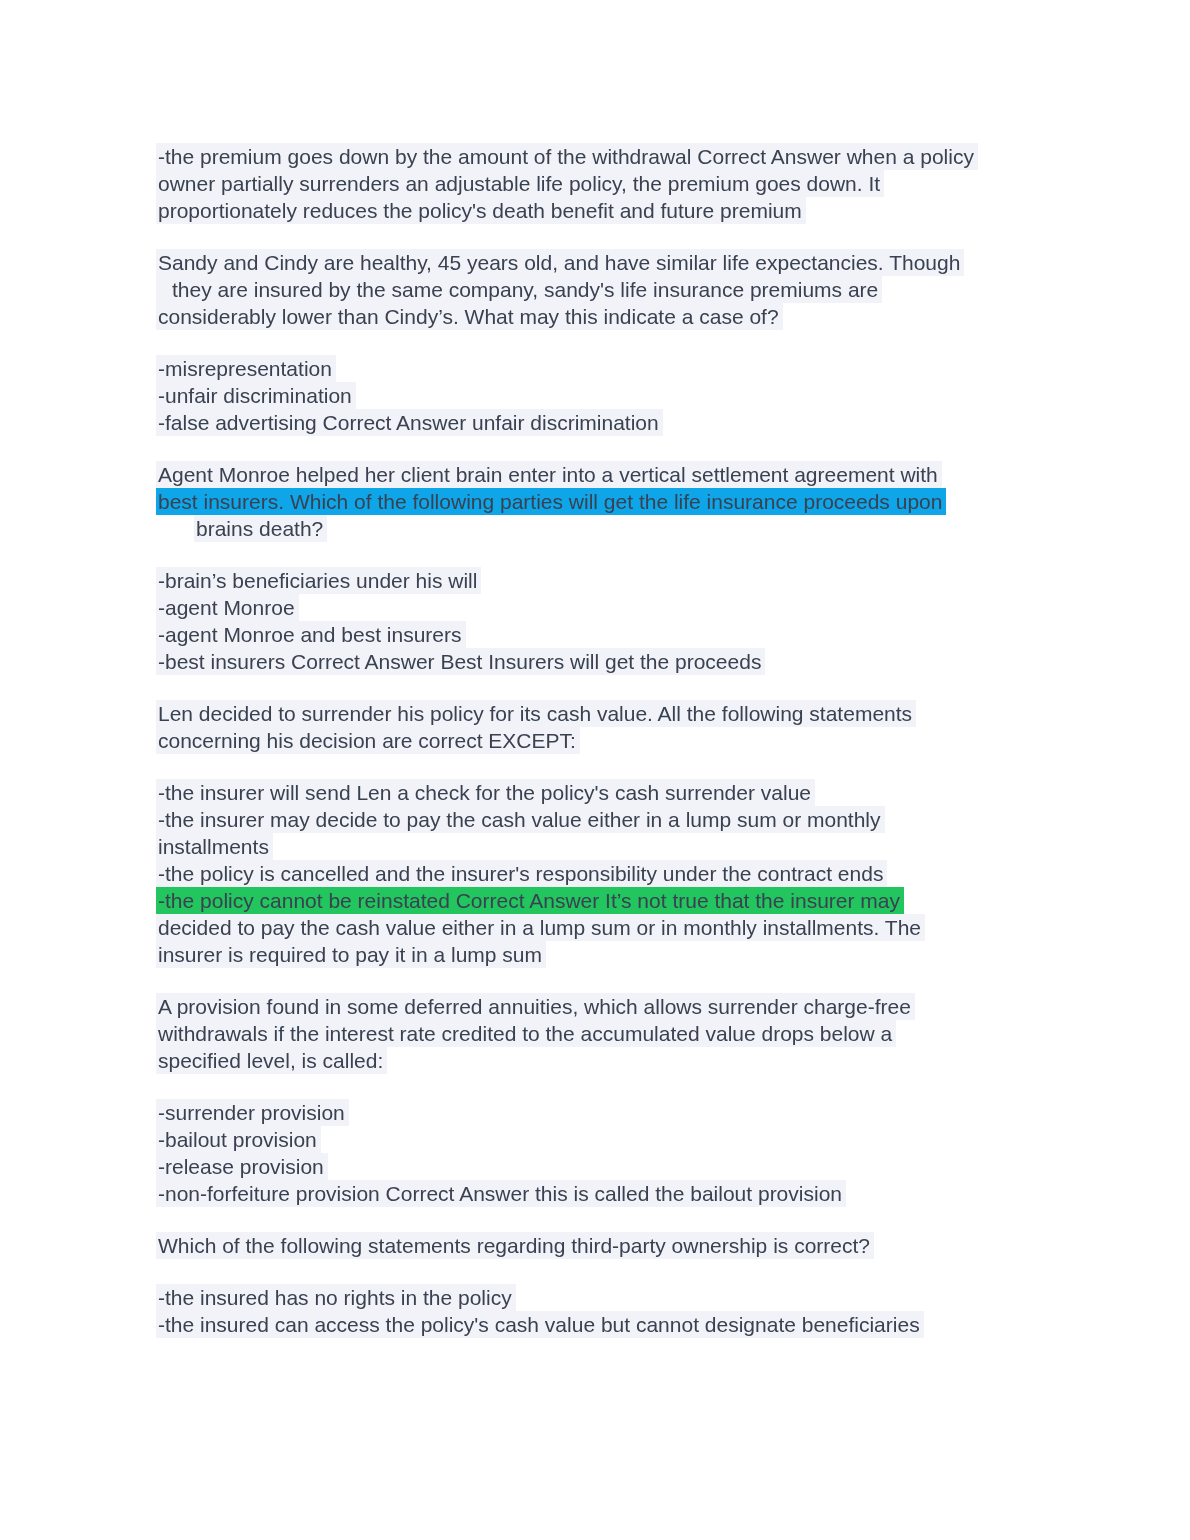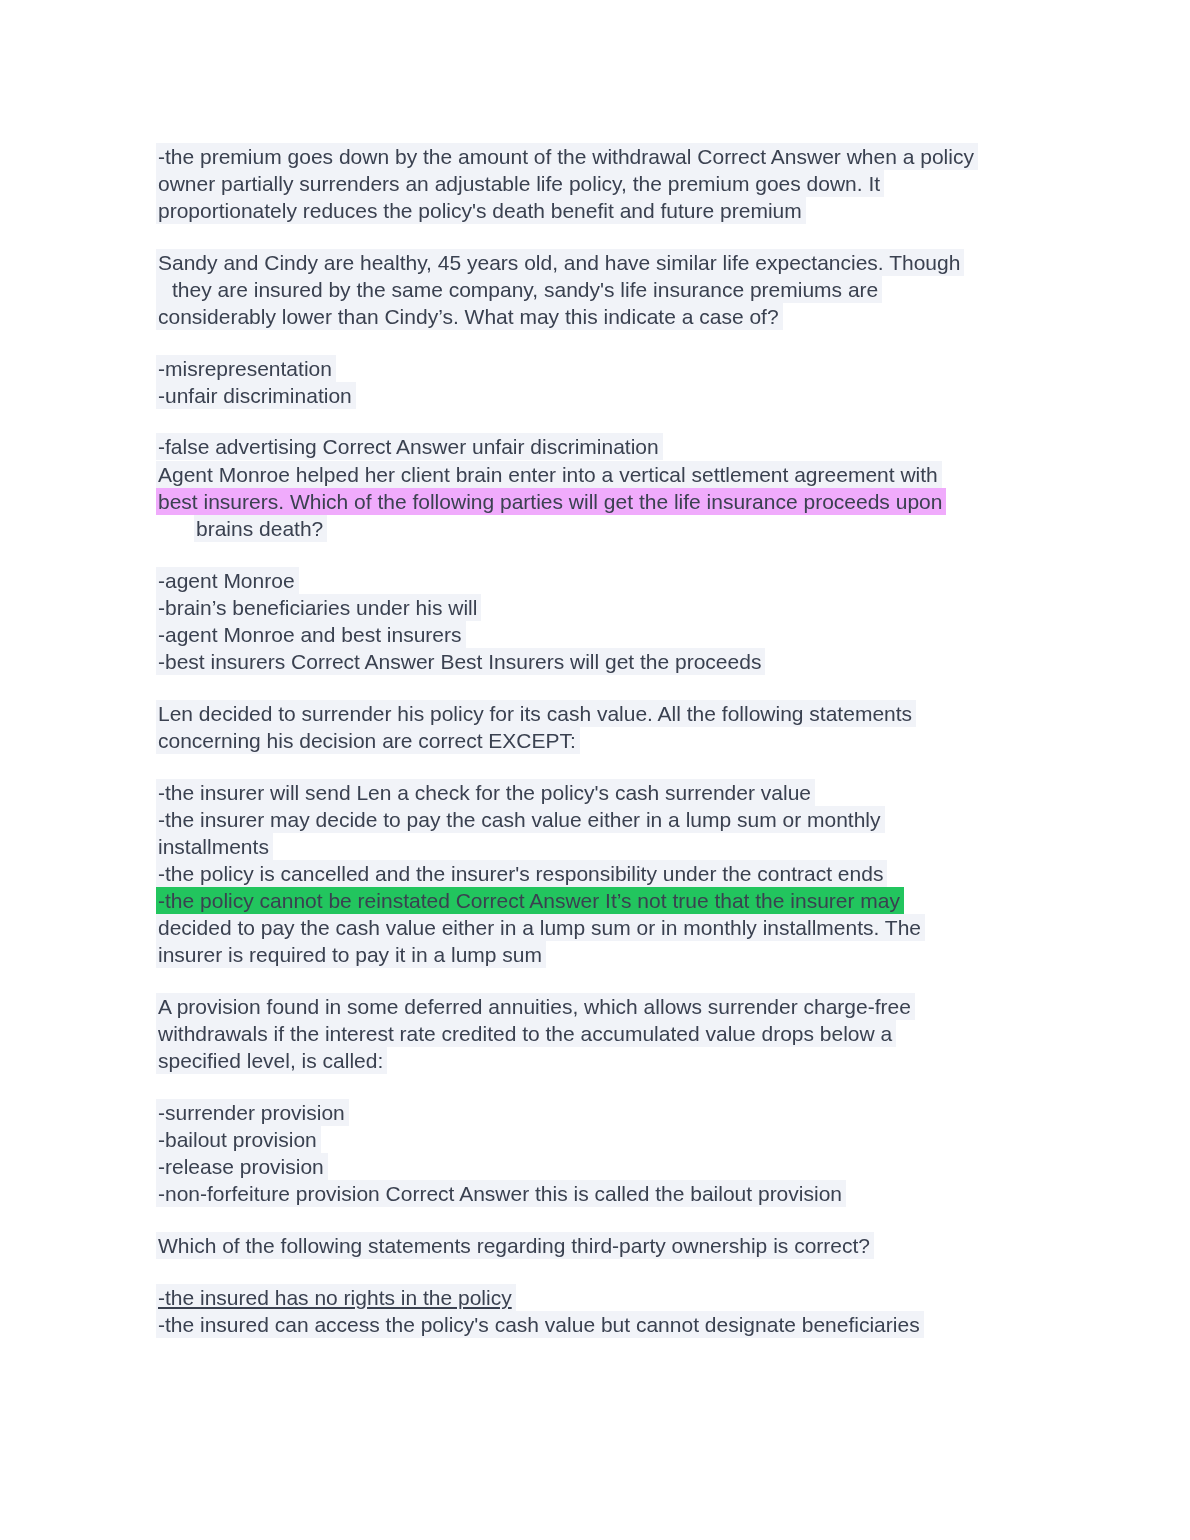--- a/index.html
+++ b/index.html
@@ -53,30 +53,30 @@
         <div class="line"><span class="hl" style="background: rgb(241, 243, 248);">proportionately reduces the policy's death benefit and future premium</span></div>
       </div>
       <div class="block">
         <div class="line"><span class="hl" style="background: rgb(241, 243, 248);">Sandy and Cindy are healthy, 45 years old, and have similar life expectancies. Though</span></div>
         <div class="line"><span class="hl" style="background: rgb(241, 243, 248); padding-left: 16px;">they are insured by the same company, sandy's life insurance premiums are</span></div>
         <div class="line"><span class="hl" style="background: rgb(241, 243, 248);">considerably lower than Cindy’s. What may this indicate a case of?</span></div>
       </div>
       <div class="block">
         <div class="line"><span class="hl" style="background: rgb(241, 243, 248);">-misrepresentation</span></div>
         <div class="line"><span class="hl" style="background: rgb(241, 243, 248);">-unfair discrimination</span></div>
-        <div class="line"><span class="hl" style="background: rgb(241, 243, 248); margin-top: 24px;">-false advertising Correct Answer unfair discrimination</span></div>
+        <div class="line"><span class="hl" style="background: rgb(241, 243, 248);">-false advertising Correct Answer unfair discrimination</span></div>
       </div>
       <div class="block">
         <div class="line"><span class="hl" style="background: rgb(241, 243, 248);">Agent Monroe helped her client brain enter into a vertical settlement agreement with</span></div>
-        <div class="line"><span class="hl" style="background: #f0abfc;">best insurers. Which of the following parties will get the life insurance proceeds upon</span></div>
+        <div class="line"><span class="hl" style="background: #0ea5e9;">best insurers. Which of the following parties will get the life insurance proceeds upon</span></div>
         <div class="line"><span class="hl" style="background: rgb(241, 243, 248); margin-left: 38px;">brains death?</span></div>
       </div>
       <div class="block">
+        <div class="line"><span class="hl" style="background: rgb(241, 243, 248);">-brain’s beneficiaries under his will</span></div>
         <div class="line"><span class="hl" style="background: rgb(241, 243, 248);">-agent Monroe</span></div>
-        <div class="line"><span class="hl" style="background: rgb(241, 243, 248);">-brain’s beneficiaries under his will</span></div>
         <div class="line"><span class="hl" style="background: rgb(241, 243, 248);">-agent Monroe and best insurers</span></div>
         <div class="line"><span class="hl" style="background: rgb(241, 243, 248);">-best insurers Correct Answer Best Insurers will get the proceeds</span></div>
       </div>
       <div class="block">
         <div class="line"><span class="hl" style="background: rgb(241, 243, 248);">Len decided to surrender his policy for its cash value. All the following statements</span></div>
         <div class="line"><span class="hl" style="background: rgb(241, 243, 248);">concerning his decision are correct EXCEPT:</span></div>
       </div>
       <div class="block">
         <div class="line"><span class="hl" style="background: rgb(241, 243, 248);">-the insurer will send Len a check for the policy's cash surrender value</span></div>
         <div class="line"><span class="hl" style="background: rgb(241, 243, 248);">-the insurer may decide to pay the cash value either in a lump sum or monthly</span></div>
@@ -94,17 +94,17 @@
       <div class="block">
         <div class="line"><span class="hl" style="background: rgb(241, 243, 248);">-surrender provision</span></div>
         <div class="line"><span class="hl" style="background: rgb(241, 243, 248);">-bailout provision</span></div>
         <div class="line"><span class="hl" style="background: rgb(241, 243, 248);">-release provision</span></div>
         <div class="line"><span class="hl" style="background: rgb(241, 243, 248);">-non-forfeiture provision Correct Answer this is called the bailout provision</span></div>
       </div>
       <div class="block">
         <div class="line"><span class="hl" style="background: rgb(241, 243, 248);">Which of the following statements regarding third-party ownership is correct?</span></div>
       </div>
       <div class="block">
-        <div class="line"><span class="hl" style="background: rgb(241, 243, 248); text-decoration: underline;">-the insured has no rights in the policy</span></div>
+        <div class="line"><span class="hl" style="background: rgb(241, 243, 248);">-the insured has no rights in the policy</span></div>
         <div class="line"><span class="hl" style="background: rgb(241, 243, 248);">-the insured can access the policy's cash value but cannot designate beneficiaries</span></div>
       </div>
     </div>
 </div>
 
 </body></html>

